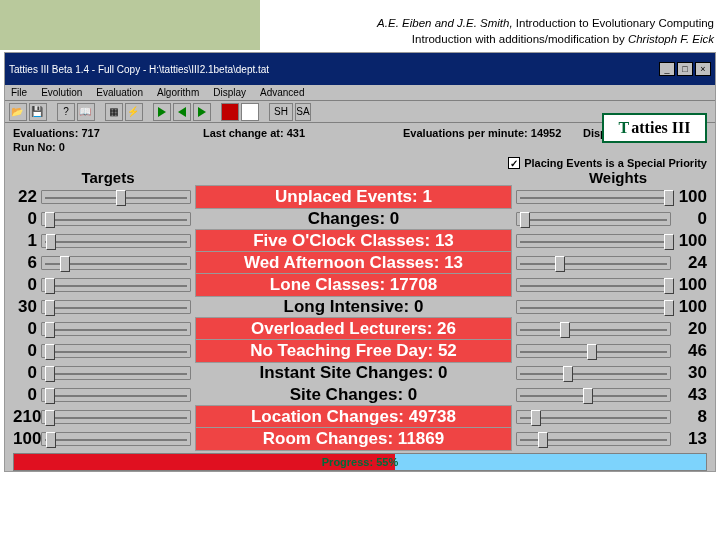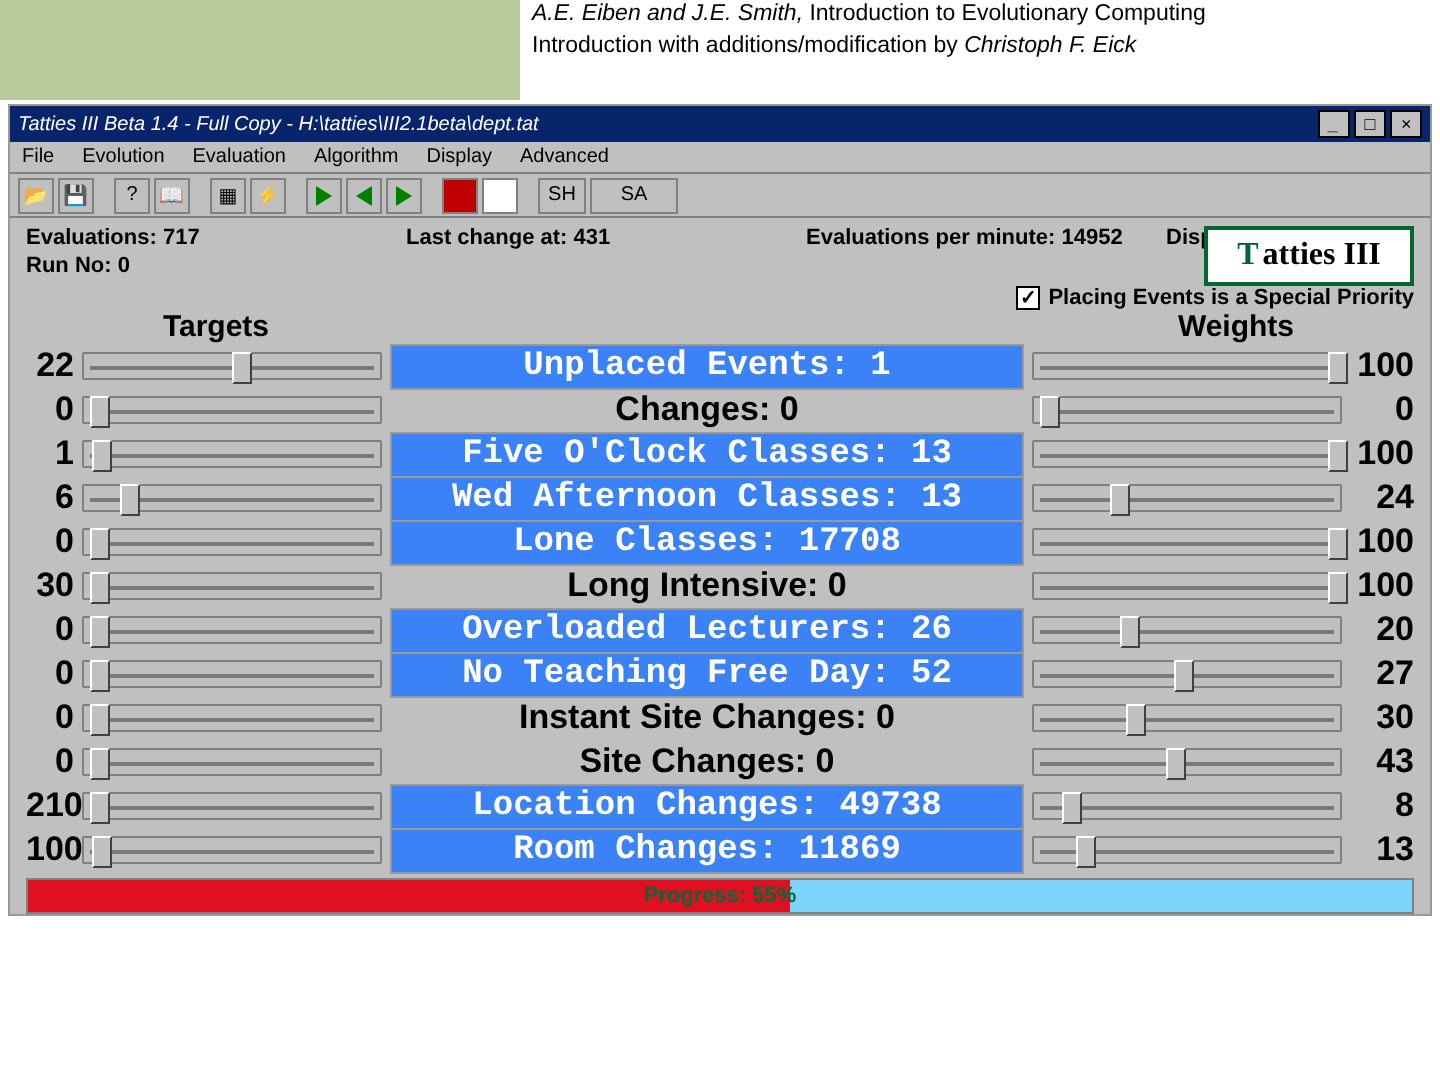--- a/index.html
+++ b/index.html
@@ -1,43 +1,43 @@
 <!DOCTYPE html>
 <html><head>
 <meta charset="utf-8">
 <style>
   * { margin: 0; padding: 0; box-sizing: border-box; }
   body { width: 720px; height: 540px; background: #fff; font-family: Arial, sans-serif; overflow: hidden; position: relative; }
   .header-block { display: flex; height: 50px; }
   .header-left { width: 260px; background: #b9c99c; }
-  .header-right { flex: 1; padding: 0 6px; font-size: 11.5px; font-style: italic; line-height: 1.35; }
+  .header-right { flex: 1; padding: 16px 6px; font-size: 11.5px; text-align: right; font-style: italic; line-height: 1.35; }
   .header-right .plain { font-style: normal; }
   .app-frame { margin: 2px 4px 0 4px; border: 1px solid #999; background: #c0c0c0; position: relative; }
-  .titlebar { height: 18px; background: linear-gradient(#08246b,#08246b); color: #fff; display: flex; align-items: center; font-size: 10px; padding: 0 4px; font-style: italic; }
+  .titlebar { height: 32px; background: linear-gradient(#08246b,#08246b); color: #fff; display: flex; align-items: center; font-size: 10px; padding: 0 4px; }
   .titlebar .spacer { flex: 1; }
   .winbtn { width: 16px; height: 14px; background: #c0c0c0; border: 1px solid #000; margin-left: 2px; display: flex; align-items: center; justify-content: center; font-size: 9px; color: #000; }
   .menubar { height: 16px; border-bottom: 1px solid #808080; display: flex; align-items: center; font-size: 10px; padding: 0 6px; gap: 14px; background: #c0c0c0; }
   .toolbar { height: 22px; display: flex; align-items: center; gap: 2px; padding: 2px 4px; border-bottom: 1px solid #808080; }
   .tbtn { width: 18px; height: 18px; border: 1px solid #808080; background: #c0c0c0; display:flex; align-items:center; justify-content:center; font-size:10px;}
   .tri { width:0;height:0;}
   .tri.left { border-top:5px solid transparent; border-bottom:5px solid transparent; border-right:8px solid; }
   .tri.right { border-top:5px solid transparent; border-bottom:5px solid transparent; border-left:8px solid; }
   .logo { position: absolute; right: 8px; top: 60px; width: 105px; height: 30px; border: 2px solid #006633; display:flex; align-items:center; justify-content:center; font-family: 'Times New Roman', serif; font-weight: bold; font-size: 16px; background: #fff; }
   .stats { font-size: 11px; font-weight: bold; padding: 4px 8px; display: grid; grid-template-columns: 190px 200px 180px auto; row-gap: 2px; }
   .checkbox-row { font-size: 11px; font-weight: bold; padding: 0 8px; text-align: right; display:flex; justify-content:flex-end; align-items:center; gap:4px; }
   .cb { width:12px; height:12px; background:#fff; border:1px solid #000; display:inline-flex; align-items:center; justify-content:center; font-size:10px; }
   .gridhdr { display: flex; font-size: 15px; font-weight: bold; padding: 0 8px; }
   .gridhdr > div:nth-child(1){ width: 190px; text-align:center;}
   .gridhdr > div:nth-child(2){ flex: 1; text-align: right; padding-right: 60px;}
   .rows { padding: 0 8px; }
   .row { display: flex; align-items: center; height: 22px; font-size: 17px; font-weight: bold; }
   .row .lval { width: 28px; text-align: right; padding-right: 4px; }
   .row .lslider { width: 150px; }
   .row .midlabel { flex: 1; text-align: center; }
-  .row .midlabel.green { color: #fff; background: #3b82f6; border: 1px solid #999; margin: 0 4px; padding: 1px 0; font-family: Liberation Mono, monospace;}
+  .row .midlabel.green { color: #fff; background: #ef4444; border: 1px solid #999; margin: 0 4px; padding: 1px 0;}
   .row .rslider { width: 155px; }
   .row .rval { width: 36px; text-align: right; padding-left: 4px;}
   .slider { height: 14px; border: 1px solid #808080; background: #c0c0c0; position: relative; border-radius: 1px; }
   .slider .track { position:absolute; left:3px; right:3px; top:6px; height:2px; background:#7a7a7a; }
   .slider .thumb { position:absolute; top:-1px; width:10px; height:16px; background:#c0c0c0; border:1px solid #404040; border-top-color:#fff; border-left-color:#fff; }
   .progress { margin: 3px 8px 0 8px; height: 18px; border:1px solid #808080; background:#7dd3fc; position:relative; }
   .progress .fill { position:absolute; left:0; top:0; bottom:0; background:#e01020; }
   .progress .lab { position:absolute; left:0; right:0; top:0; bottom:0; display:flex; align-items:center; justify-content:center; font-size:11px; font-weight:bold; color:#006b3b; }
   .pagenum { position:absolute; left:8px; bottom:6px; color:#fff; font-size:30px; font-weight:bold; z-index: 5;}
 </style>
@@ -85,21 +85,21 @@
         <span class="tri left" style="border-right-color:#008000"></span>
       </span>
     <span class="tbtn">
         <span class="tri right" style="border-left-color:#008000"></span>
       </span>
     <span style="width:6px"></span>
     <span class="tbtn" style="background:#c00000"></span>
     <span class="tbtn" style="background:#fff"></span>
     <span style="width:6px"></span>
     <span class="tbtn" style="width:24px">SH</span>
-    <span class="tbtn" style="width:44px">SA</span>
+    <span class="tbtn" style="width:16px">SA</span>
   </div>
 
   <div class="logo"><span style="color:#006633;margin-right:2px">T</span>atties III</div>
 
   <div class="stats">
     <div><span>Evaluations:</span> <span>717</span></div>
     <div><span>Last change at:</span> <span>431</span></div>
     <div><span>Evaluations per minute:</span> <span>14952</span></div>
     <div><span>Displaying:</span> <span>Best</span></div>
     <div><span>Run No:</span> <span>0</span></div>
@@ -244,21 +244,21 @@
             <div class="thumb" style="left:2%"></div>
           </div>
         </div>
         <div class="midlabel green">No Teaching Free Day: 52</div>
         <div class="rslider">
           <div class="slider">
             <div class="track"></div>
             <div class="thumb" style="left:46%"></div>
           </div>
         </div>
-        <div class="rval">27</div>
+        <div class="rval">46</div>
       </div>
       <div class="row">
         <div class="lval">0</div>
         <div class="lslider">
           <div class="slider">
             <div class="track"></div>
             <div class="thumb" style="left:2%"></div>
           </div>
         </div>
         <div class="midlabel">Instant Site Changes: 0</div>

